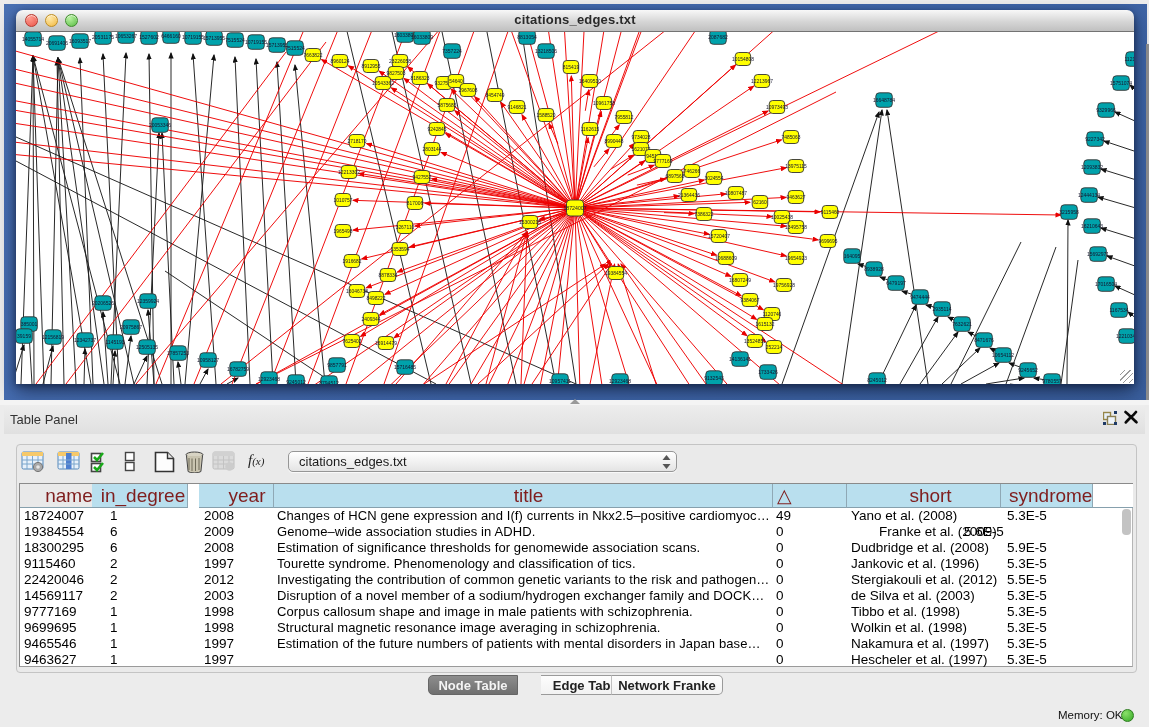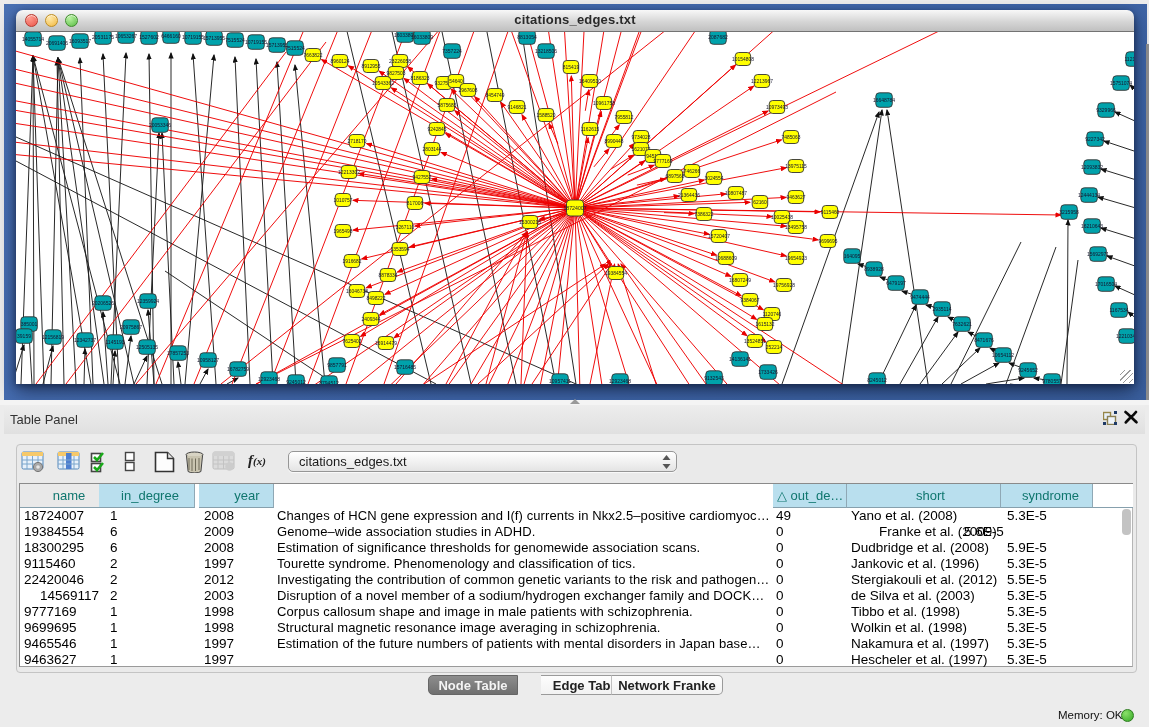--- a/index.html
+++ b/index.html
@@ -9,21 +9,21 @@
 #tbar{position:absolute;left:0;top:0;width:1118px;height:22px;border-radius:7px 7px 0 0;background:linear-gradient(#f8f8f8,#d6d6d6 55%,#c0c0c0);border-bottom:1px solid #737373}
 #title{position:absolute;left:0;top:2px;width:100%;text-align:center;font-size:13px;font-weight:bold;color:#2a2a2a;letter-spacing:.2px}
 .tl{position:absolute;top:4px;width:13px;height:13px;border-radius:50%;box-shadow:inset 0 1px 1px rgba(255,255,255,.7)}
 #canvas{position:absolute;left:0;top:22px;width:1118px;height:352px;background:#fff;overflow:hidden}
 #grip{position:absolute;right:1px;bottom:1px;width:13px;height:13px;background:repeating-linear-gradient(135deg,transparent 0 3px,#9a9a9a 3px 4px)}
 #panel{position:absolute;left:0;top:404px;width:1149px;height:323px;background:#ececec}
 #phead{position:absolute;left:4px;top:405px;width:1141px;height:29px;background:linear-gradient(#ededed,#e0e0e0);font-size:13px;color:#333}
 #phead span{position:absolute;left:6px;top:7px}
 #inner{position:absolute;left:16px;top:444px;width:1121px;height:229px;background:#eaeaea;border:1px solid #c4c4c4;border-radius:4px}
 #thead{position:absolute;left:19px;top:483px;width:1114px;height:25px;background:#fff;border-top:1px solid #8a8a8a;border-left:1px solid #8a8a8a}
-.hc{position:absolute;top:0;height:24px;background:#b9dfee;border-right:1px solid #8fa8b5;border-bottom:1px solid #86a0ad;font-size:13px;color:#0f766e;text-align:center;line-height:24px}
+.hc{position:absolute;top:0;height:24px;background:#b9dfee;border-right:1px solid #8fa8b5;border-bottom:1px solid #86a0ad;font-size:19px;color:#7f1d1d;text-align:center;line-height:24px}
 #tbody{position:absolute;left:19px;top:508px;width:1114px;height:159px;background:#fff;border-bottom:1px solid #9a9a9a;border-left:1px solid #8a8a8a;border-right:1px solid #b5b5b5;overflow:hidden}
 .row{position:absolute;left:0;width:1149px;height:16px}
 .c{position:absolute;top:0;font-size:13.5px;color:#000;white-space:nowrap;line-height:16px}
 .clip{overflow:hidden;text-overflow:clip;font-size:13px;letter-spacing:.1px}
 #sbar{position:absolute;left:1122px;top:509px;width:9px;height:26px;background:#c3c3c3;border-radius:4px}
 .tab{position:absolute;top:675px;height:20px;border:1px solid #9a9a9a;background:linear-gradient(#fdfdfd,#f2f2f2);font-size:13px;font-weight:bold;color:#222;text-align:center;line-height:19px}
 #tab1{left:428px;width:90px;border-radius:5px 0 0 5px;background:linear-gradient(#8d8d8d,#6f6f6f);color:#f4f4f4;border-color:#666}
 #tab2{left:541px;width:93px;border-left:none}
 #tab3{left:611px;width:112px;border-radius:0 5px 5px 0;border-left:1px solid #c0c0c0}
 #mem{position:absolute;left:1058px;top:709px;font-size:11.5px;color:#111}
@@ -867,32 +867,33 @@
     <ellipse cx="11.5" cy="3.8" rx="8.5" ry="2.8" fill="#d8d4c4" stroke="#444"></ellipse>
     <path d="M3.5 5 l1.6 15.5 a7 2.4 0 0 0 12.8 0 L19.5 5" fill="#c9c4b0" stroke="#444"></path>
     <path d="M6 7v12M9 7.5v12.5M12.5 7.5v12.5M16 7v12" stroke="#6e6a58"></path>
   </svg>
   <svg class="ticon" style="left:212px" width="24" height="22" opacity="0.55">
     <rect x="1" y="1" width="21" height="17" rx="1.5" fill="#cfcfcf" stroke="#999"></rect>
     <rect x="1" y="1" width="21" height="4" fill="#bdbdbd"></rect>
     <path d="M1 9h21M1 13h21M6 5v13M11.5 5v13M17 5v13" stroke="#a5a5a5"></path>
     <circle cx="17.5" cy="15.5" r="4.2" fill="#b5b5b5"></circle>
   </svg>
-  <div class="ticon" style="left:248px;top:452px;font-size:15px;font-style:italic;font-weight:bold;color:#222;font-family:'Liberation Serif',serif">f<span style="font-size:11px">(x)</span></div>
+  <div class="ticon" style="left:248px;top:452px;font-size:15px;font-style:italic;font-weight:normal;color:#222;font-family:'Liberation Serif',serif">f<span style="font-size:11px">(x)</span></div>
   <div style="position:absolute;left:288px;top:451px;width:389px;height:21px;border:1px solid #969696;border-radius:5px;background:linear-gradient(#fff,#e4e4e4);box-shadow:0 1px 1px rgba(255,255,255,.8)">
      <span style="position:absolute;left:10px;top:2px;font-size:13px;color:#1a1a1a">citations_edges.txt</span>
      <svg style="position:absolute;right:5px;top:3px" width="9" height="14">
       <path d="M4.5 0 L8.5 5 L0.5 5 z" fill="#555"></path>
       <path d="M4.5 14 L8.5 9 L0.5 9 z" fill="#555"></path>
     </svg>
   </div>
   <div id="thead">
     <div class="hc" style="left:0;width:83px;background:#e9e9e9;padding-left:16px">name</div>
-    <div class="hc" style="left:79px;width:96px;padding-left:7px">in_degree</div>
+    <div class="hc" style="left:72px;width:96px;padding-left:7px">in_degree</div>
     <div class="hc" style="left:179px;width:75px;padding-left:22px">year</div>
+    <div class="hc" style="left:254px;width:499px;padding-left:11px">title</div>
     <div class="hc" style="left:753px;width:74px;text-align:left;padding-left:4px">△ out_de…</div>
     <div class="hc" style="left:827px;width:154px;padding-left:14px">short</div>
     <div class="hc" style="left:981px;width:92px;padding-left:8px">syndrome</div>
     <div class="hc" style="left:1073px;width:40px;background:#fff;border-right:none"></div>
   </div>
   <div id="tbody"></div>
   <div class="row" style="top:508px">
 <span class="c" style="left:24px">18724007</span>
 <span class="c" style="left:110px">1</span>
 <span class="c" style="left:204px">2008</span>
@@ -931,21 +932,21 @@
 <div class="row" style="top:572px">
 <span class="c" style="left:24px">22420046</span>
 <span class="c" style="left:110px">2</span>
 <span class="c" style="left:204px">2012</span>
 <span class="c clip" style="left:277px;width:492px">Investigating the contribution of common genetic variants to the risk and pathogen…</span>
 <span class="c" style="left:776px">0</span>
 <span class="c" style="left:851px">Stergiakouli et al. (2012)</span>
 <span class="c" style="left:1007px">5.5E-5</span>
 </div>
 <div class="row" style="top:588px">
-<span class="c" style="left:40px">14569117</span>
+<span class="c" style="left:24px">14569117</span>
 <span class="c" style="left:110px">2</span>
 <span class="c" style="left:204px">2003</span>
 <span class="c clip" style="left:277px;width:492px">Disruption of a novel member of a sodium/hydrogen exchanger family and DOCK…</span>
 <span class="c" style="left:776px">0</span>
 <span class="c" style="left:851px">de Silva et al. (2003)</span>
 <span class="c" style="left:1007px">5.3E-5</span>
 </div>
 <div class="row" style="top:604px">
 <span class="c" style="left:24px">9777169</span>
 <span class="c" style="left:110px">1</span>

